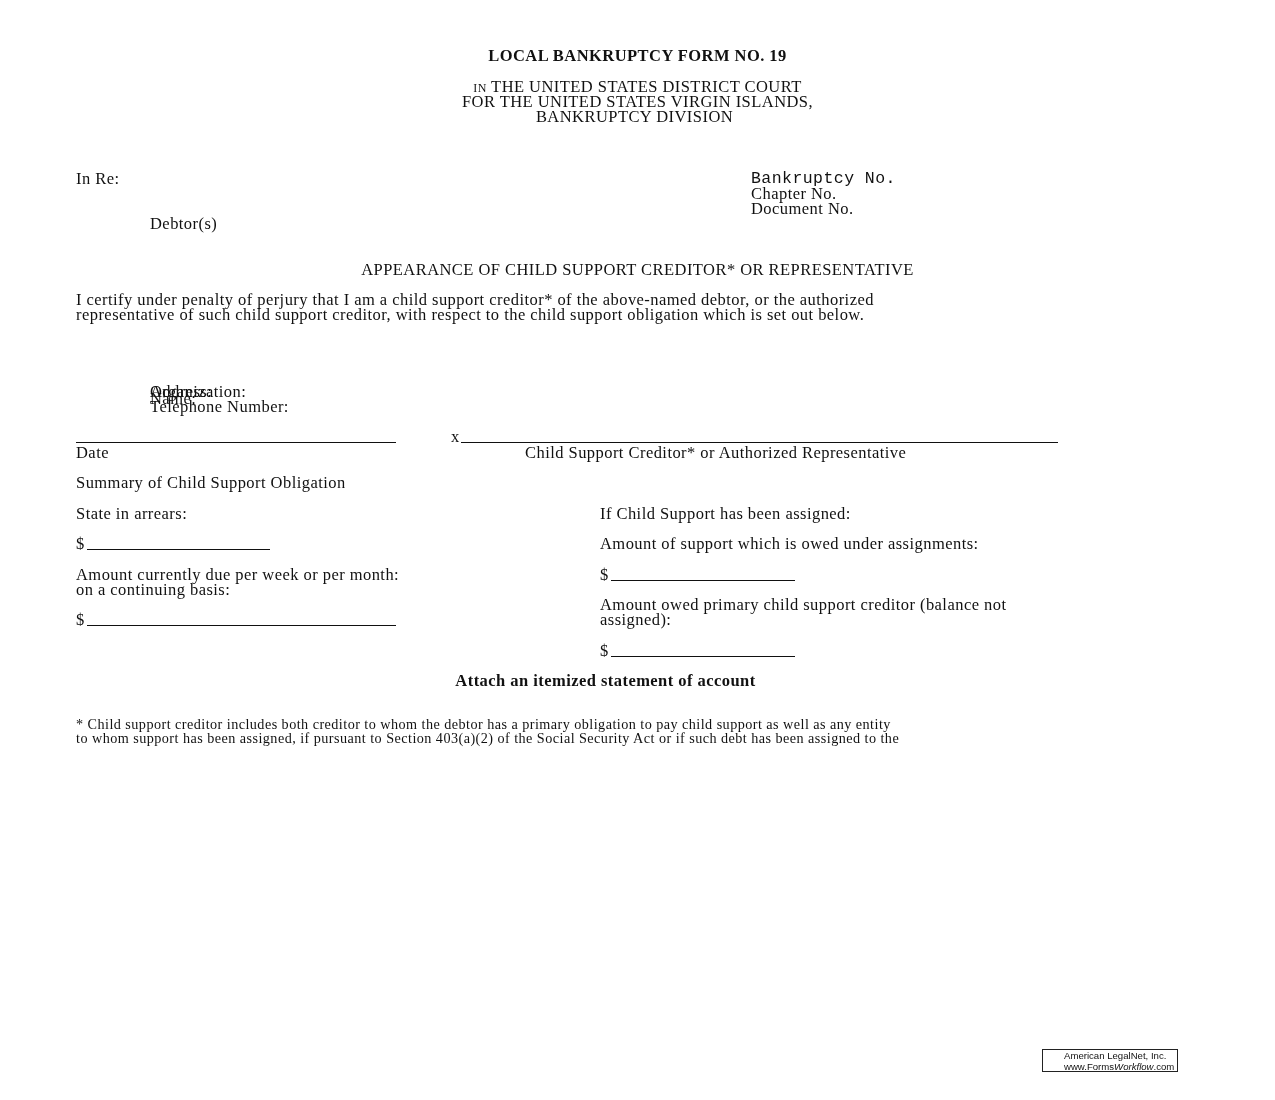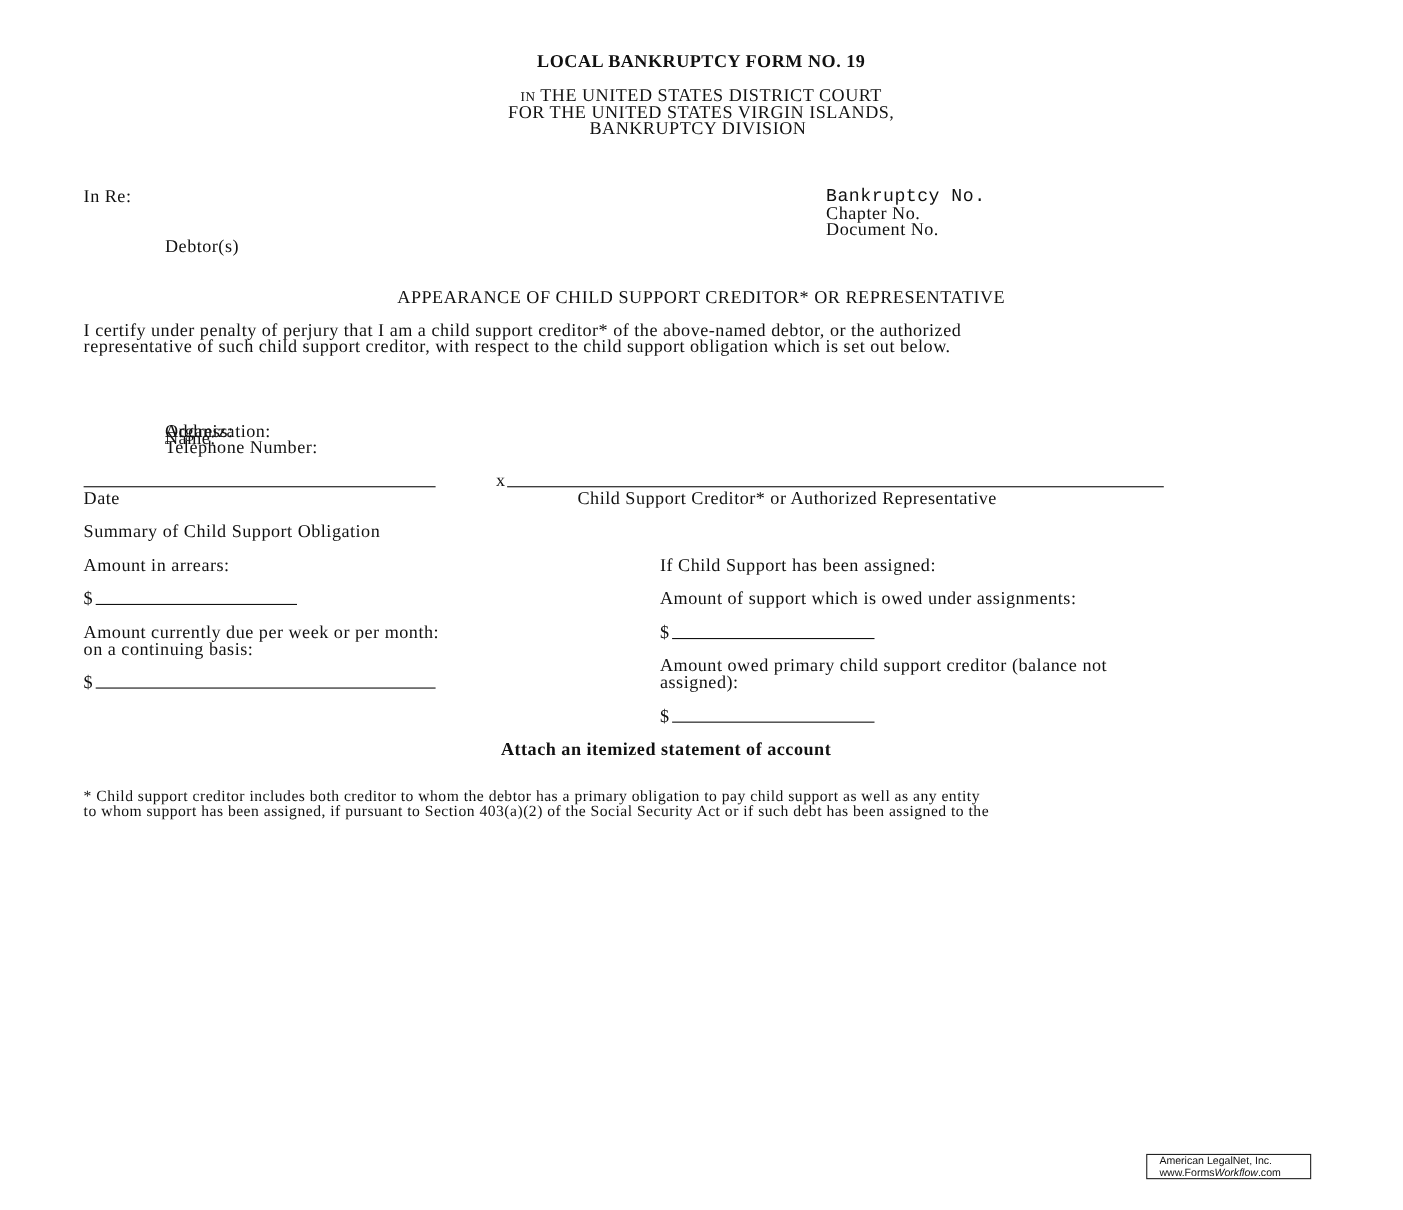--- a/index.html
+++ b/index.html
@@ -8,23 +8,23 @@
     font-family: "Liberation Serif", "DejaVu Serif", serif;
     color: #111111;
   }
   .abs { position: absolute; white-space: nowrap; }
   .t16 { font-size: 16.5px; line-height: 15.5px; letter-spacing: 0.45px; }
   .bold { font-weight: bold; }
   .center { text-align: center; }
   .line { position: absolute; border-bottom: 1px solid #111; height: 0; }
   .small-caps-in { font-size: 12px; }
   .footer-box {
-    position: absolute; left: 1042px; top: 1049px; width: 150px; height: 23px;
+    position: absolute; left: 1042px; top: 1049px; width: 136px; height: 23px;
     border: 1px solid #222; font-family: "Liberation Sans", "DejaVu Sans", sans-serif;
-    font-size: 9.6px; line-height: 10.5px; padding: 1px 0 0 11px; box-sizing: border-box;
+    font-size: 9.6px; line-height: 10.5px; padding: 1px 0 0 21px; box-sizing: border-box;
     color: #111;
   }
   .footer-box i { font-style: italic; }
 </style>
 </head>
 <body>
 
 <div class="abs t16 bold center" style="left:0; width:1275px; top:48px;">LOCAL BANKRUPTCY FORM NO. 19</div>
 <div class="abs t16 center" style="left:0; width:1275px; top:79px;">
   <span class="small-caps-in">IN</span>
@@ -49,21 +49,21 @@
 <div class="abs t16" style="left:150px; top:399px;">Telephone Number:</div>
 
 <div class="line" style="left:76px; width:320px; top:442px;"></div>
 <div class="abs t16" style="left:76px; top:445px;">Date</div>
 <div class="abs t16" style="left:451px; top:429px;">x</div>
 <div class="line" style="left:461px; width:597px; top:442px;"></div>
 <div class="abs t16" style="left:525px; top:445px;">Child Support Creditor* or Authorized Representative</div>
 
 <div class="abs t16" style="left:76px; top:475px;">Summary of Child Support Obligation</div>
 
-<div class="abs t16" style="left:76px; top:506px;">Amount in arrears:</div>
+<div class="abs t16" style="left:76px; top:506px;">State in arrears:</div>
 <div class="abs t16" style="left:76px; top:536px;">$</div>
 <div class="line" style="left:87px; width:183px; top:549px;"></div>
 
 <div class="abs t16" style="left:76px; top:567px;">Amount currently due per week or per month:</div>
 <div class="abs t16" style="left:76px; top:582px;">on a continuing basis:</div>
 <div class="abs t16" style="left:76px; top:612px;">$</div>
 <div class="line" style="left:87px; width:309px; top:625px;"></div>
 
 <div class="abs t16" style="left:600px; top:506px;">If Child Support has been assigned:</div>
 <div class="abs t16" style="left:600px; top:536px;">Amount of support which is owed under assignments:</div>

